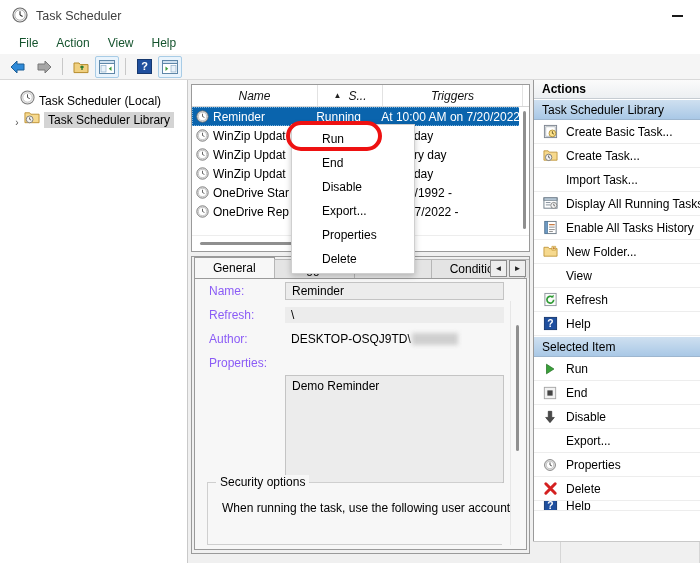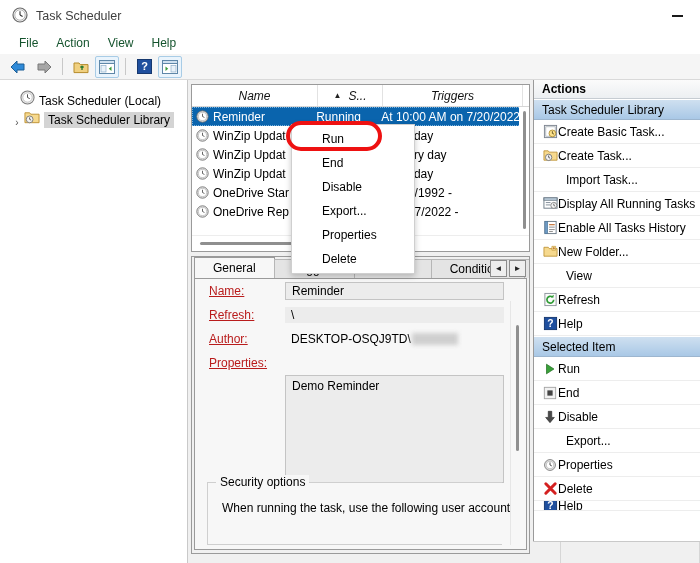--- a/index.html
+++ b/index.html
@@ -135,21 +135,21 @@
   .navbtn {
     width:17px; height:17px; border:1px solid #8c8c8c; background:#eeeeee;
     display:flex; align-items:center; justify-content:center; font-size:8px; color:#222;
   }
   .tabbody {
     position:absolute; left:2px; right:2px; top:21px; bottom:3px;
     background:#f7f7f7; border:1px solid #9a9a9a;
     overflow:hidden;
   }
   .frow { display:flex; align-items:center; height: 24px; padding-left: 14px; font-size:12px; }
-  .flabel { width: 76px; color:#b91c1c;text-decoration:underline; }
+  .flabel { width: 76px; color:#8b5cf6; }
   .fvalue-box {
     flex:1; margin-right: 22px; height: 18px; background:#ececec; border:1px solid #c4c4c4;
     display:flex; align-items:center; padding-left: 6px; font-size:12px;
   }
   .fvalue-plain { flex:1; margin-right:22px; font-size:12px; padding-left: 6px;}
   .fvalue-plain.striped { background:#ececec; height:16px; display:flex; align-items:center;}
   .redact { display:inline-block; width:46px; height:12px; background:#cfcfcf; filter: blur(2px); vertical-align:-2px; margin-left:1px;}
   .desc-box {
     margin: 0 22px 0 90px; height: 108px; background:#ececec; border:1px solid #c4c4c4;
     padding: 3px 6px; font-size:12px;
@@ -180,21 +180,21 @@
     background: linear-gradient(#fbfbfb,#eceff2);
     border-bottom: 1px solid #c6ccd2;
   }
   .aband {
     height: 21px; display:flex; align-items:center; padding-left: 8px; font-size:12px;
     background: linear-gradient(#cfe0f0,#a9c8e6);
     border-top:1px solid #ffffff; border-bottom:1px solid #9db6cf;
   }
   .arow {
     height: 24px; display:flex; align-items:center; padding-left: 8px; font-size:12px;
-    border-bottom: 1px solid #ededed; 
+    border-bottom: 1px solid #ededed; gap: 8px;
   }
   .arow .aicon { width: 16px; height:16px; display:flex; align-items:center; justify-content:center; flex:none; }
   .arow .alabel { white-space:nowrap; overflow:hidden; }
   .arow.noicon .alabel { margin-left: 24px; }
   .arow.partial { height: 10px; overflow:hidden; }
 
   
   .botstrip {
     position:absolute; left:533px; bottom:0; width:167px; height:22px;
     background:#f0f0f0; border-top:1px solid #c9c9c9; display:flex;

